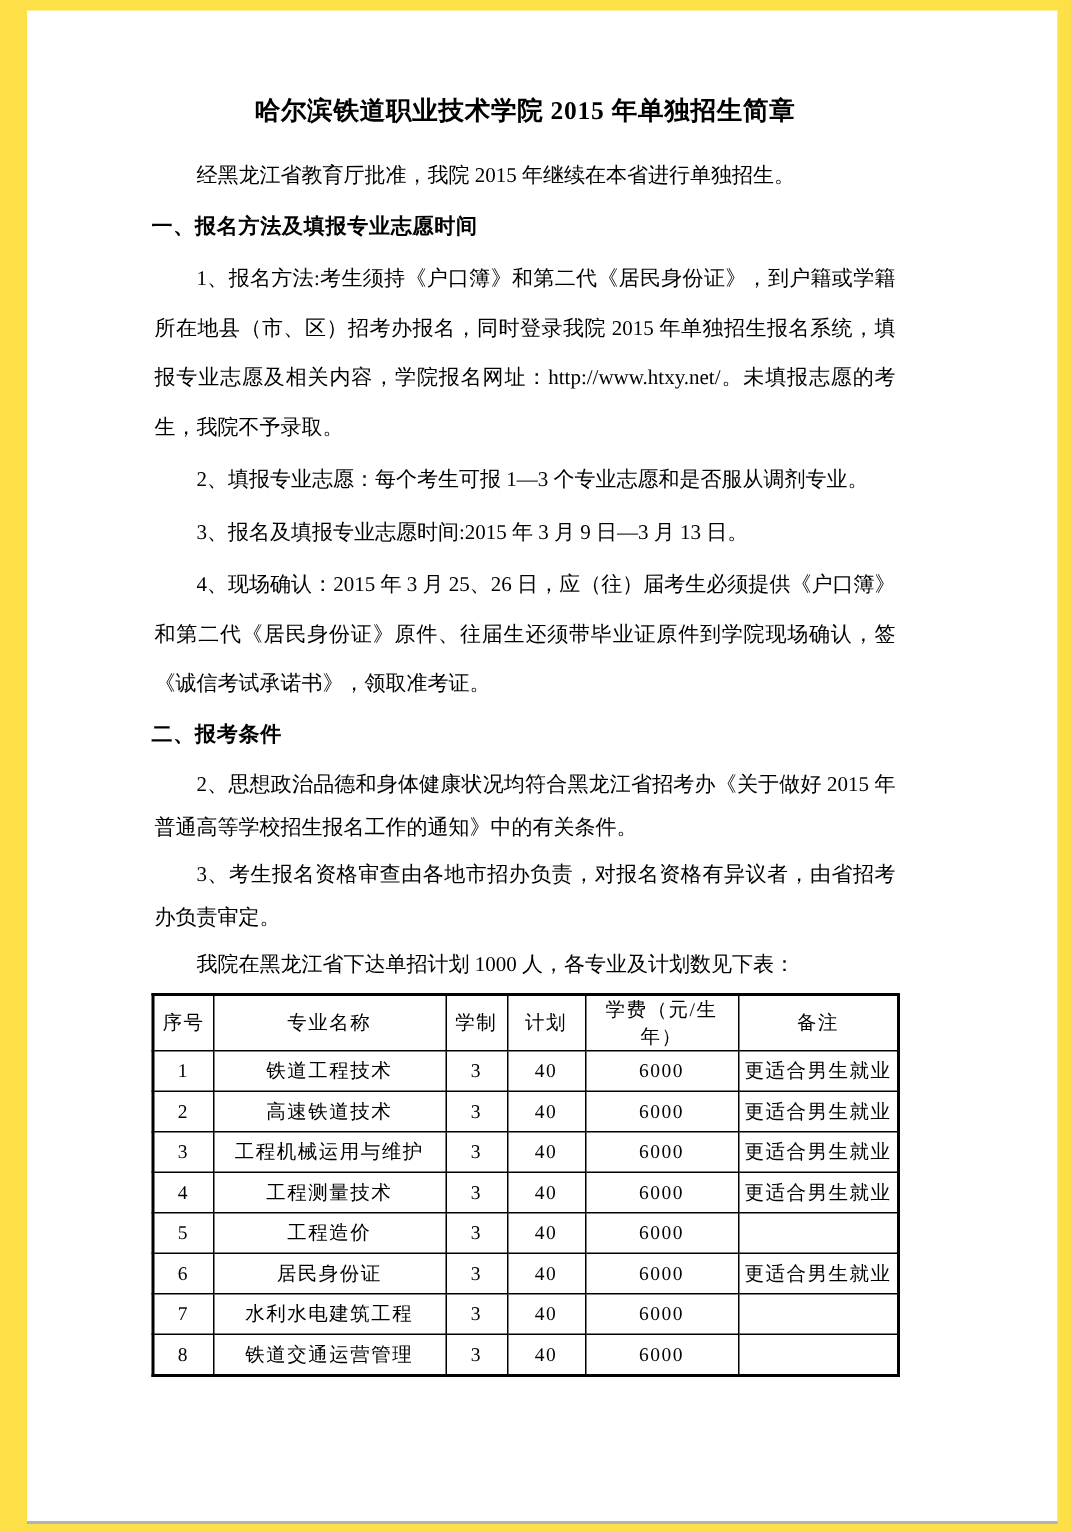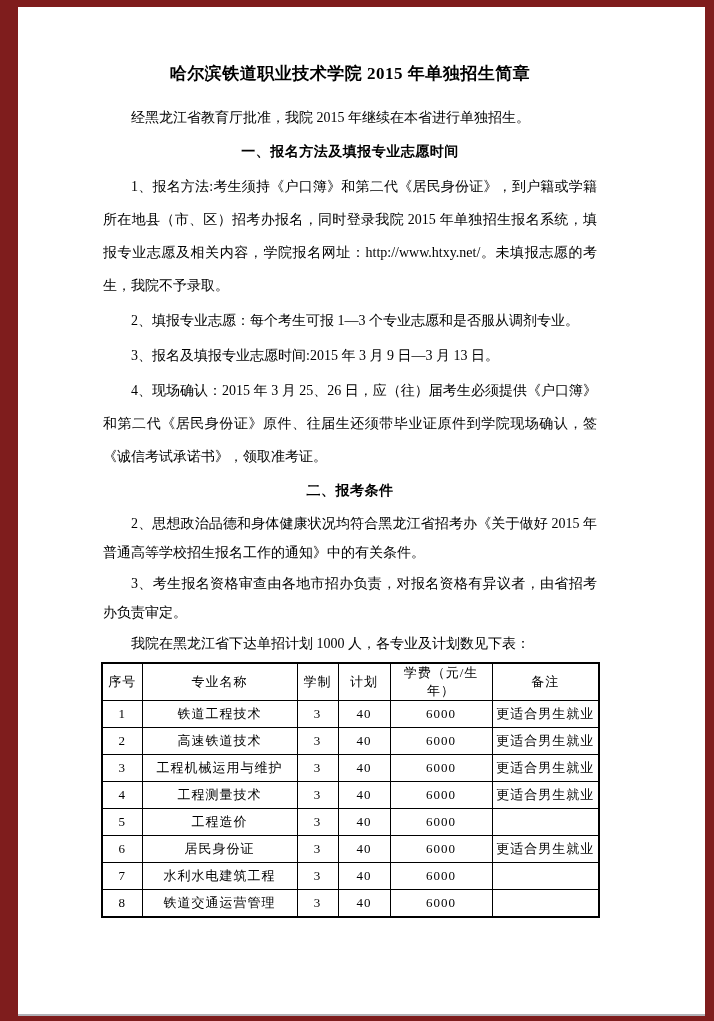--- a/index.html
+++ b/index.html
@@ -6,21 +6,21 @@
   html, body { margin: 0; padding: 0; }
   body {
     width: 714px; height: 1021px;
     background: #eaeaec;
     font-family: "Liberation Serif", "DejaVu Serif", serif;
     color: #000;
   }
   .canvas {
     position: relative;
     width: 714px; height: 1021px;
-    background: #7f1d1d;
+    background: #fde047;
     overflow: hidden;
   }
   .page {
     position: absolute;
     left: 18px; top: 7px;
     width: 687px; height: 1007px;
     background: #ffffff;
     box-shadow: 0 2px 0 #b1b1b7;
   }
   .content {
@@ -42,21 +42,20 @@
     word-break: break-all;
   }
   p.lh1 { line-height: 33px; }
   p.lh2 { line-height: 29px; }
   h2.sec {
     margin: 0;
     font-size: 14px;
     line-height: 32px;
     font-weight: bold;
     letter-spacing: 0.5px;
-    text-align: center;
   }
   table.plan {
     margin-top: 4px;
     width: 497px;
     border-collapse: collapse;
     table-layout: fixed;
     border: 2px solid #000;
     font-family: Liberation Serif, serif;
   }
   table.plan th, table.plan td {

